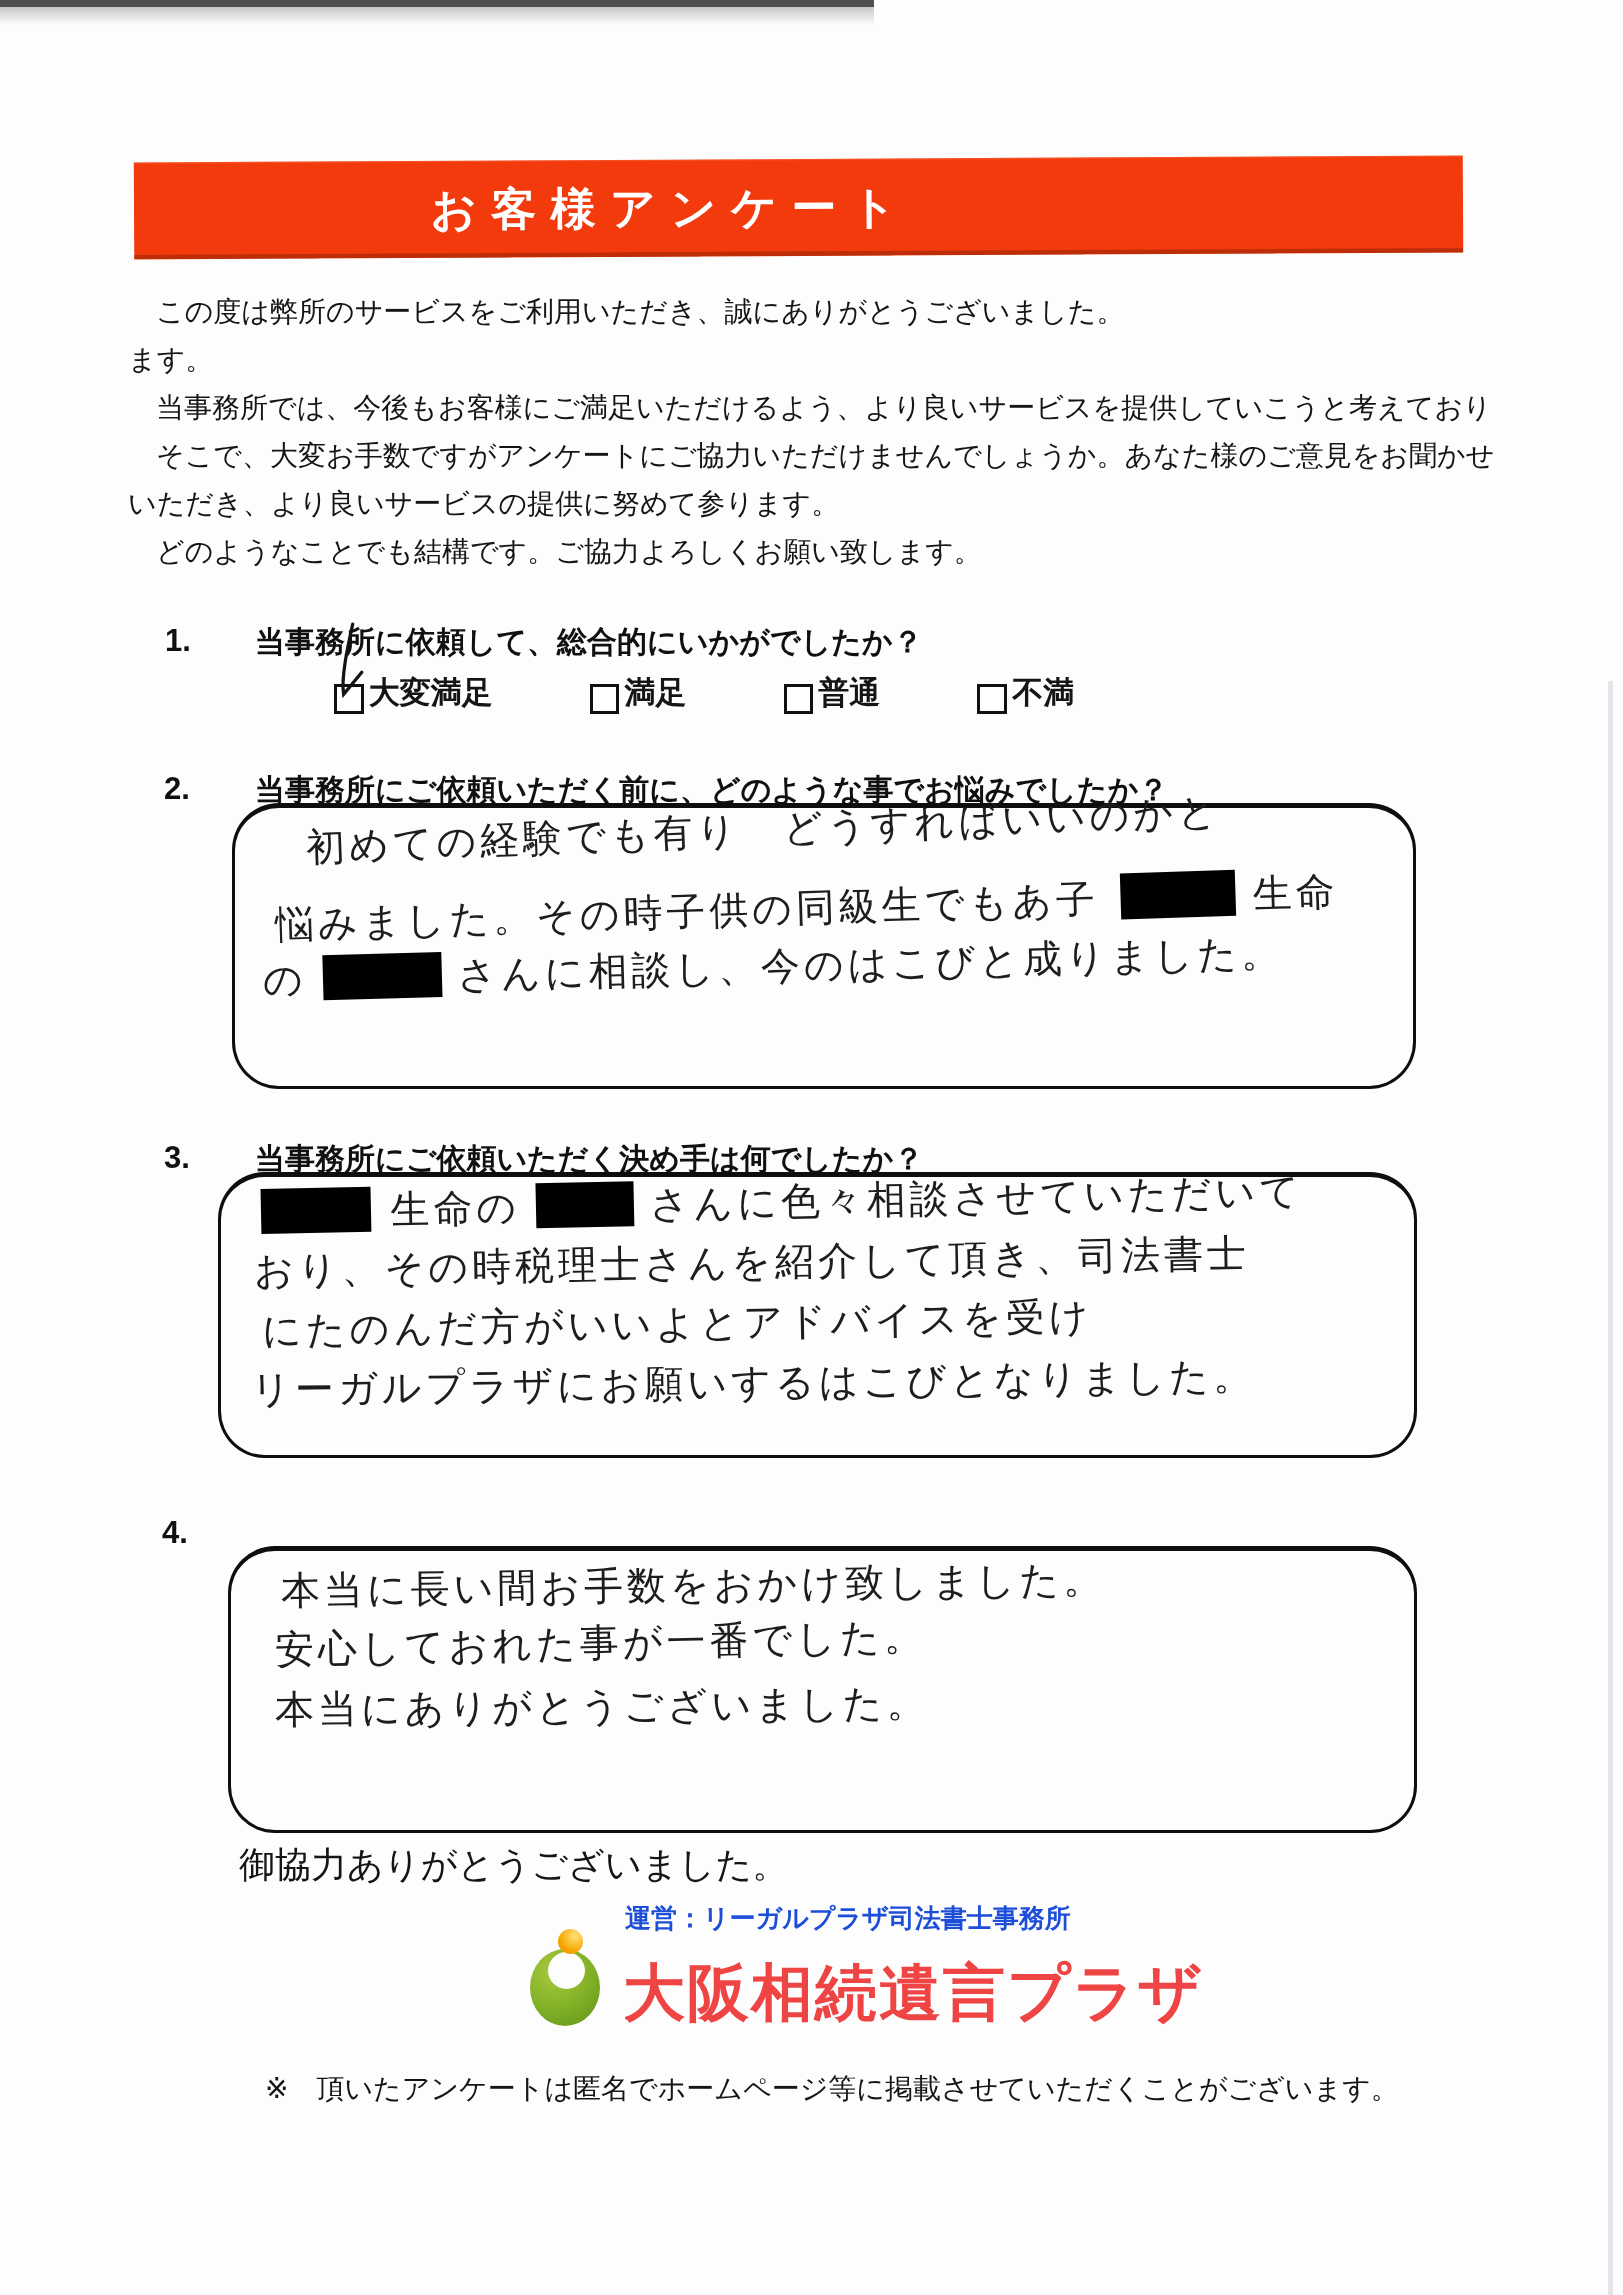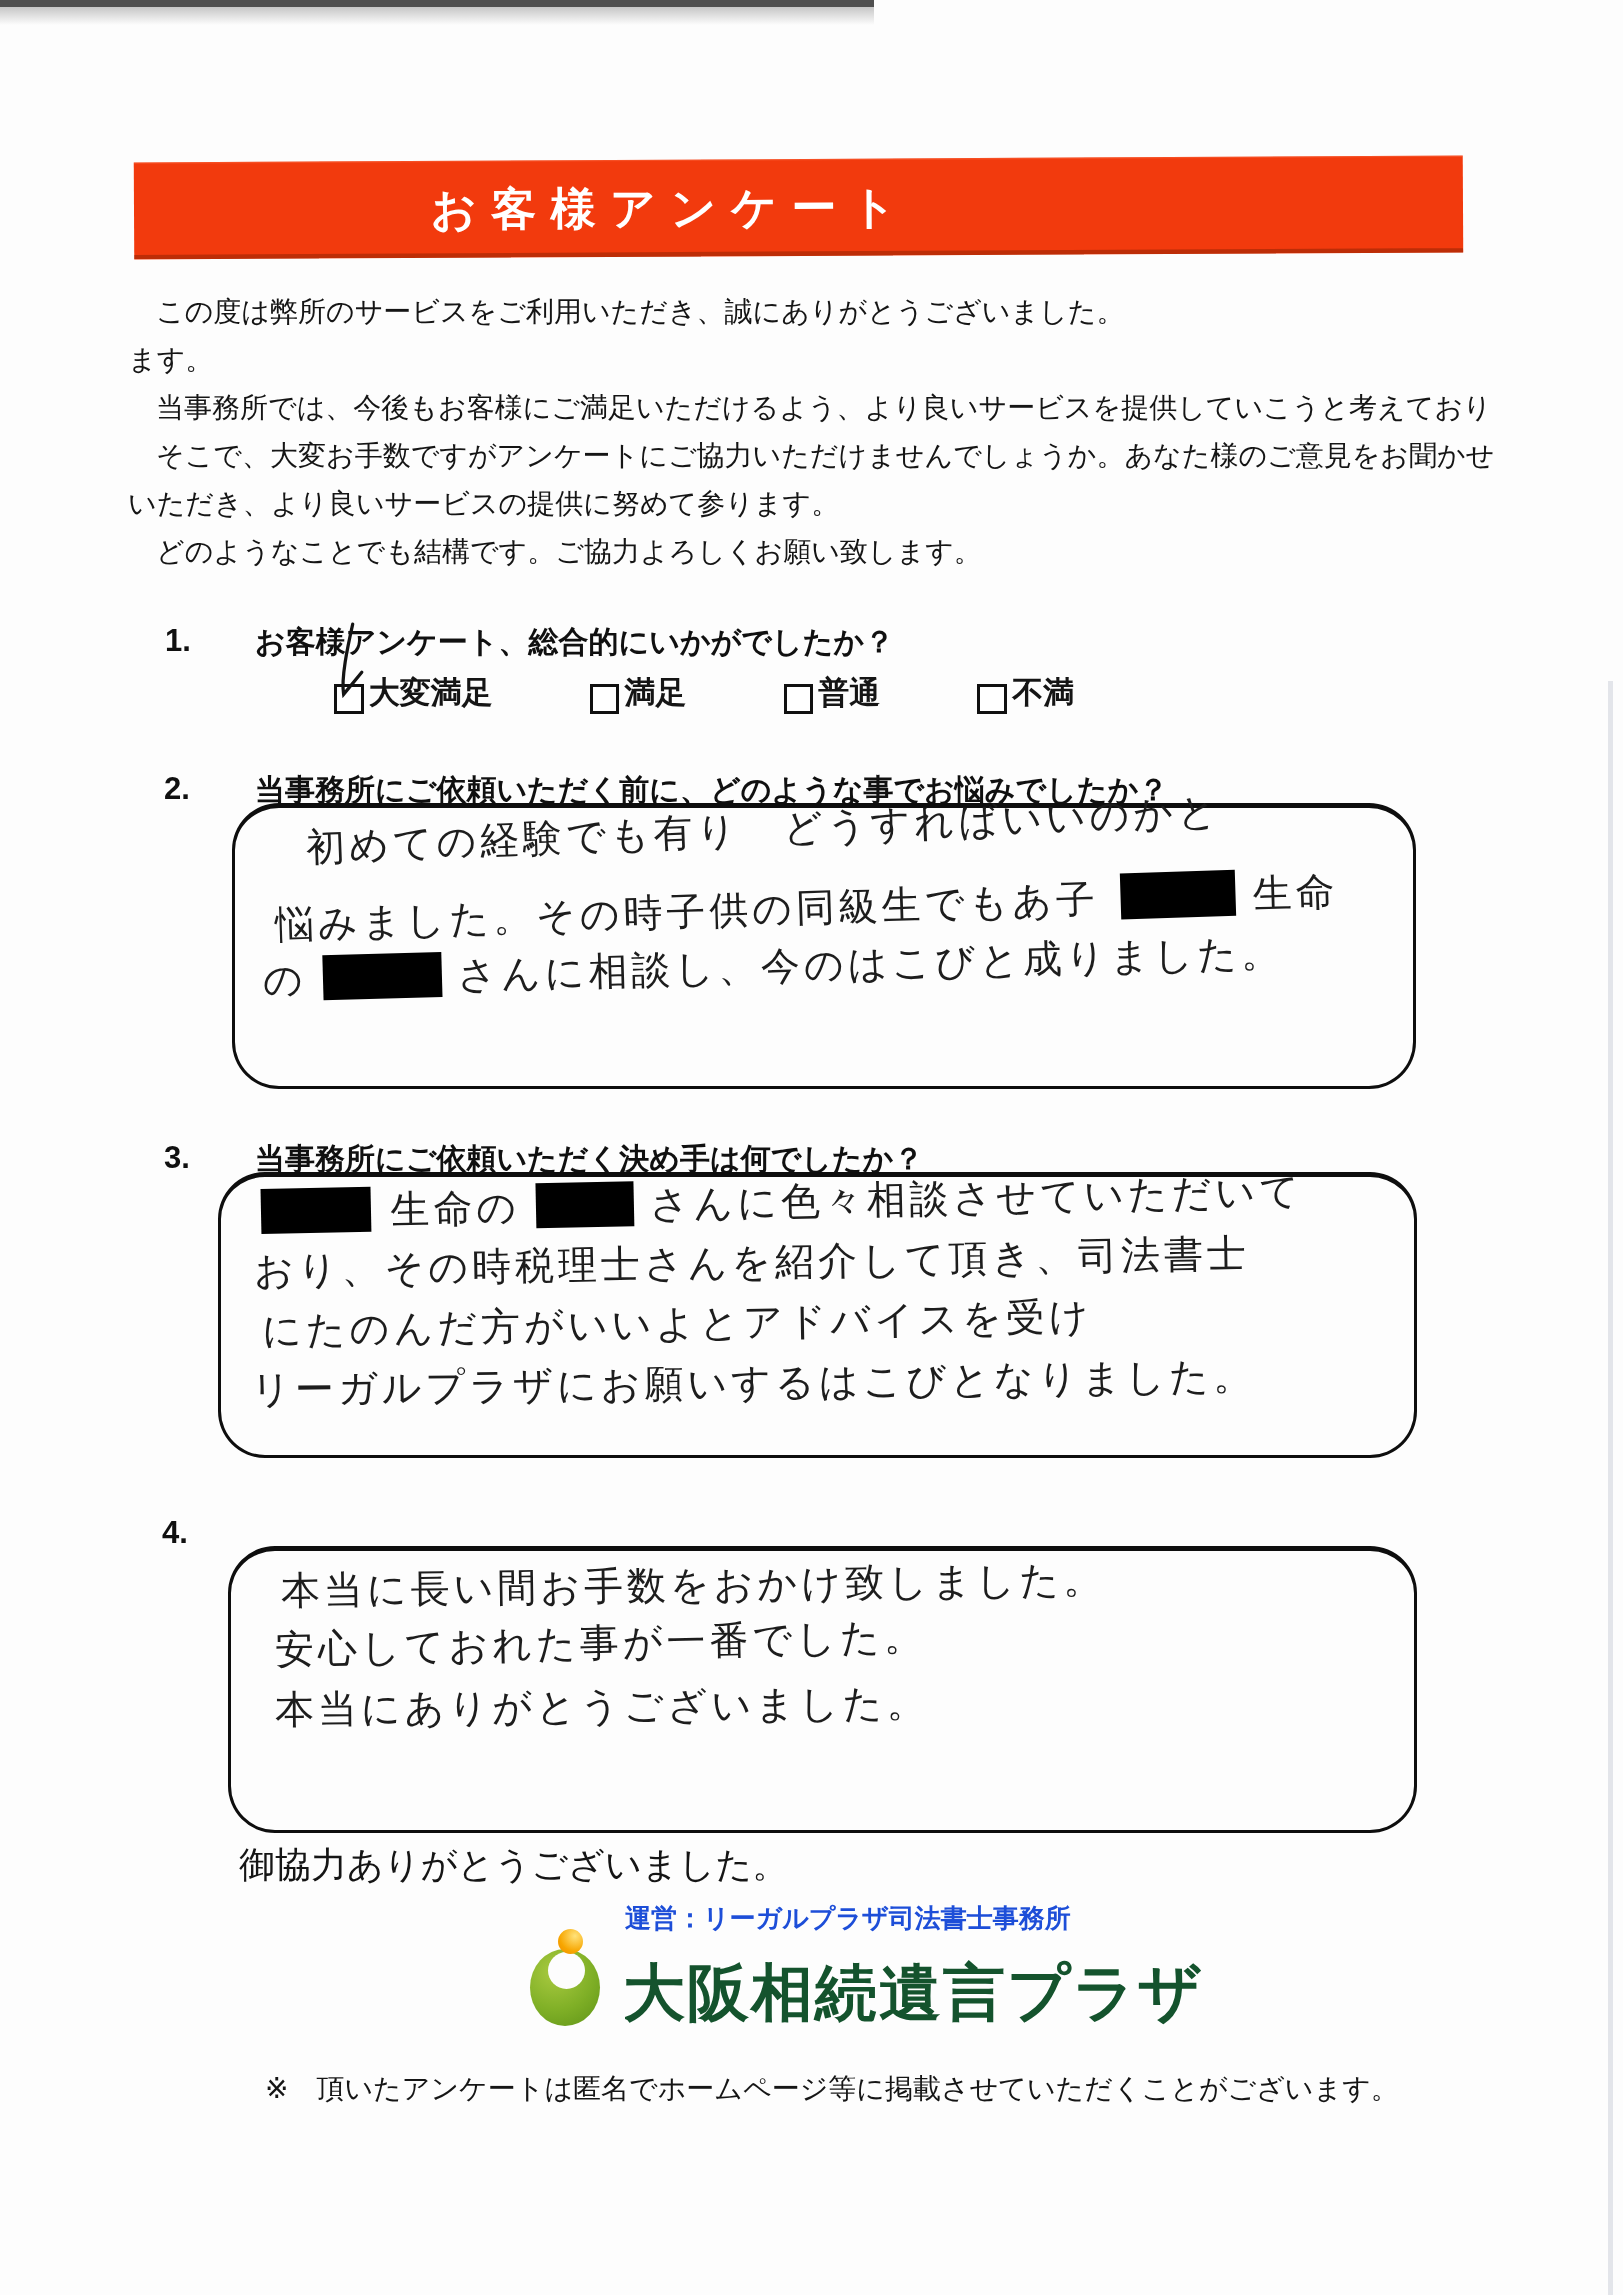--- a/index.html
+++ b/index.html
@@ -46,21 +46,21 @@
   .r-q3a{width:110px;height:45px;margin:0 19.6px 0 0;}
   .r-q3b{width:98px;height:45px;margin:0 15.7px;}
   
   .f-line{position:absolute;font-size:36px;font-weight:500;white-space:nowrap;}
   .logo-mark{position:absolute;left:530px;top:1930px;width:72px;height:98px;}
   .logo-green{position:absolute;left:0;top:19px;width:70px;height:77px;border-radius:50%;
     background:radial-gradient(circle at 35% 30%,#A9CA40,#7FAF26 55%,#5E9317);}
   .logo-notch{position:absolute;left:17.7px;top:21.6px;width:37px;height:37px;border-radius:50%;background:#fdfdfd;}
   .logo-ball{position:absolute;left:27.5px;top:-1.3px;width:25px;height:25px;border-radius:50%;
     background:radial-gradient(circle at 68% 28%,#FFE27A,#F7A600 62%,#EF8A00);}
-  .logo-text{position:absolute;left:623px;top:1951px;font-size:62px;font-weight:700;color:#14532d;
+  .logo-text{position:absolute;left:623px;top:1951px;font-size:62px;font-weight:700;color:#ef4444;
     letter-spacing:2px;white-space:nowrap;}
   .operator{position:absolute;left:625px;top:1901px;font-size:26px;font-weight:700;color:#1d4ed8;white-space:nowrap;}
   .note{position:absolute;left:265px;top:2070px;font-size:28px;font-weight:400;white-space:nowrap;}
 </style>
 </head>
 <body>
 
 <div class="page">
 
   <div class="scan-top-bar"></div>
@@ -74,21 +74,21 @@
   <div class="intro">
     <div>　この度は弊所のサービスをご利用いただき、誠にありがとうございました。</div>
     <div>ます。</div>
     <div>　当事務所では、今後もお客様にご満足いただけるよう、より良いサービスを提供していこうと考えており</div>
     <div>　そこで、大変お手数ですがアンケートにご協力いただけませんでしょうか。あなた様のご意見をお聞かせ</div>
     <div>いただき、より良いサービスの提供に努めて参ります。</div>
     <div>　どのようなことでも結構です。ご協力よろしくお願い致します。</div>
   </div>
 
   <div class="qnum" style="left:165px;top:623px;">1.</div>
-  <div class="qtext" style="left:255px;top:622px;">お客様アンケート、総合的にいかがでしたか？</div>
+  <div class="qtext" style="left:255px;top:622px;">当事務所に依頼して、総合的にいかがでしたか？</div>
   <div class="opts">
     <div class="opt">
       <span class="cb"></span>
       <svg class="check-svg" width="52" height="85" viewBox="0 0 80 130">
         <path d="M38,6 C30,42 20,88 24,114 L52,80" stroke="#141414" stroke-width="5" fill="none" stroke-linecap="round"></path>
       </svg>
       <span class="opt-label">大変満足</span>
     </div>
     <div class="opt">
       <span class="cb"></span>

